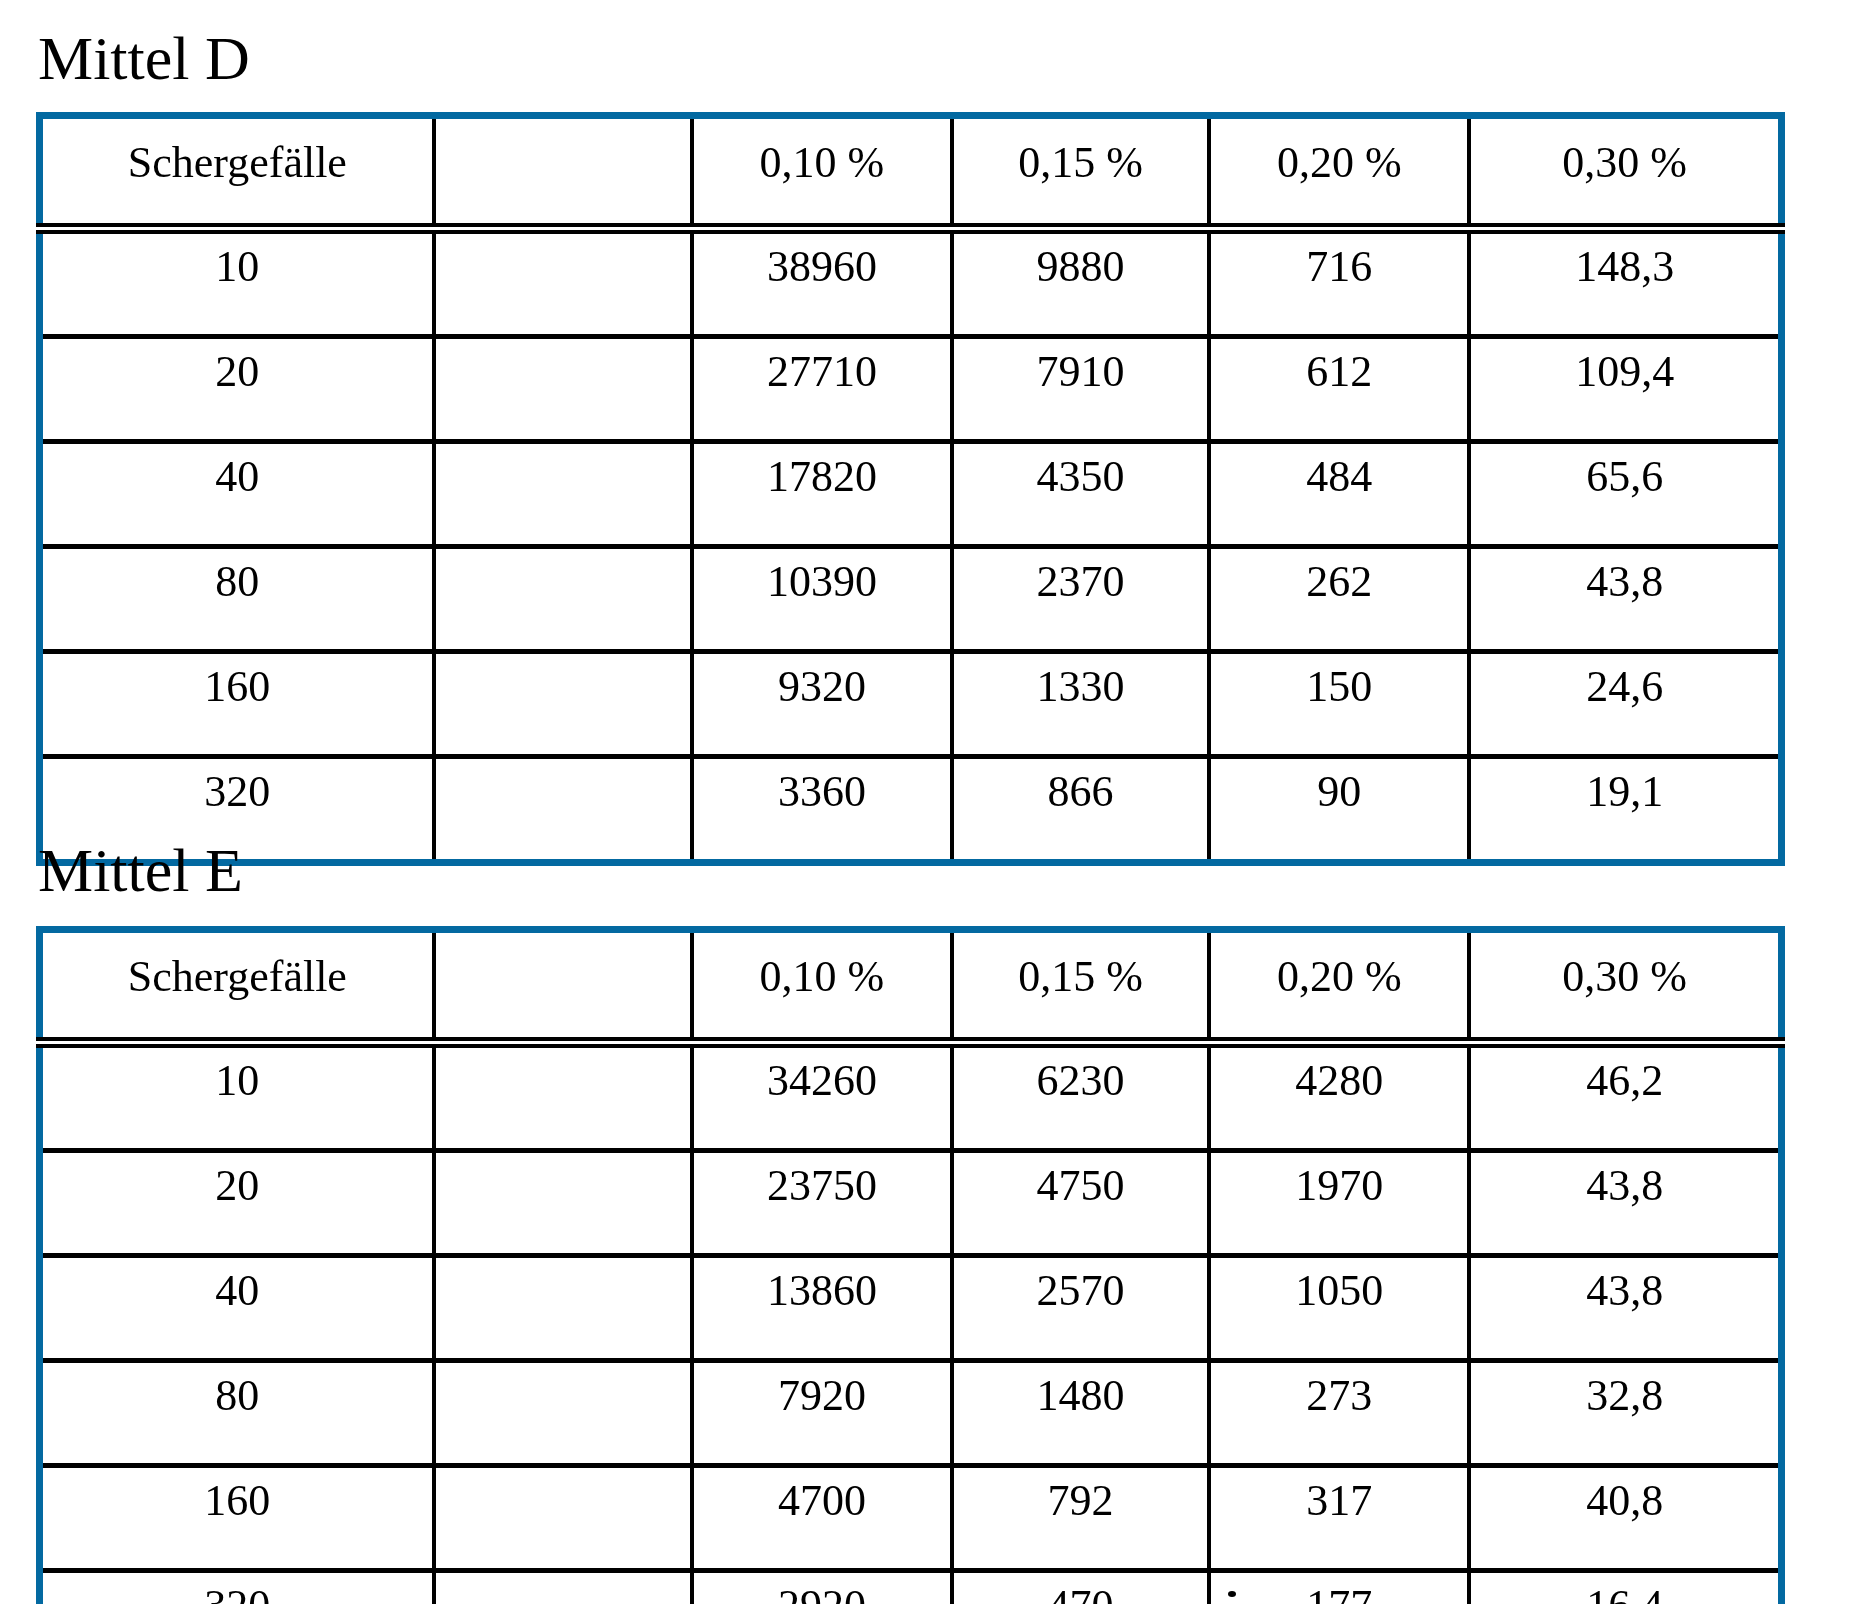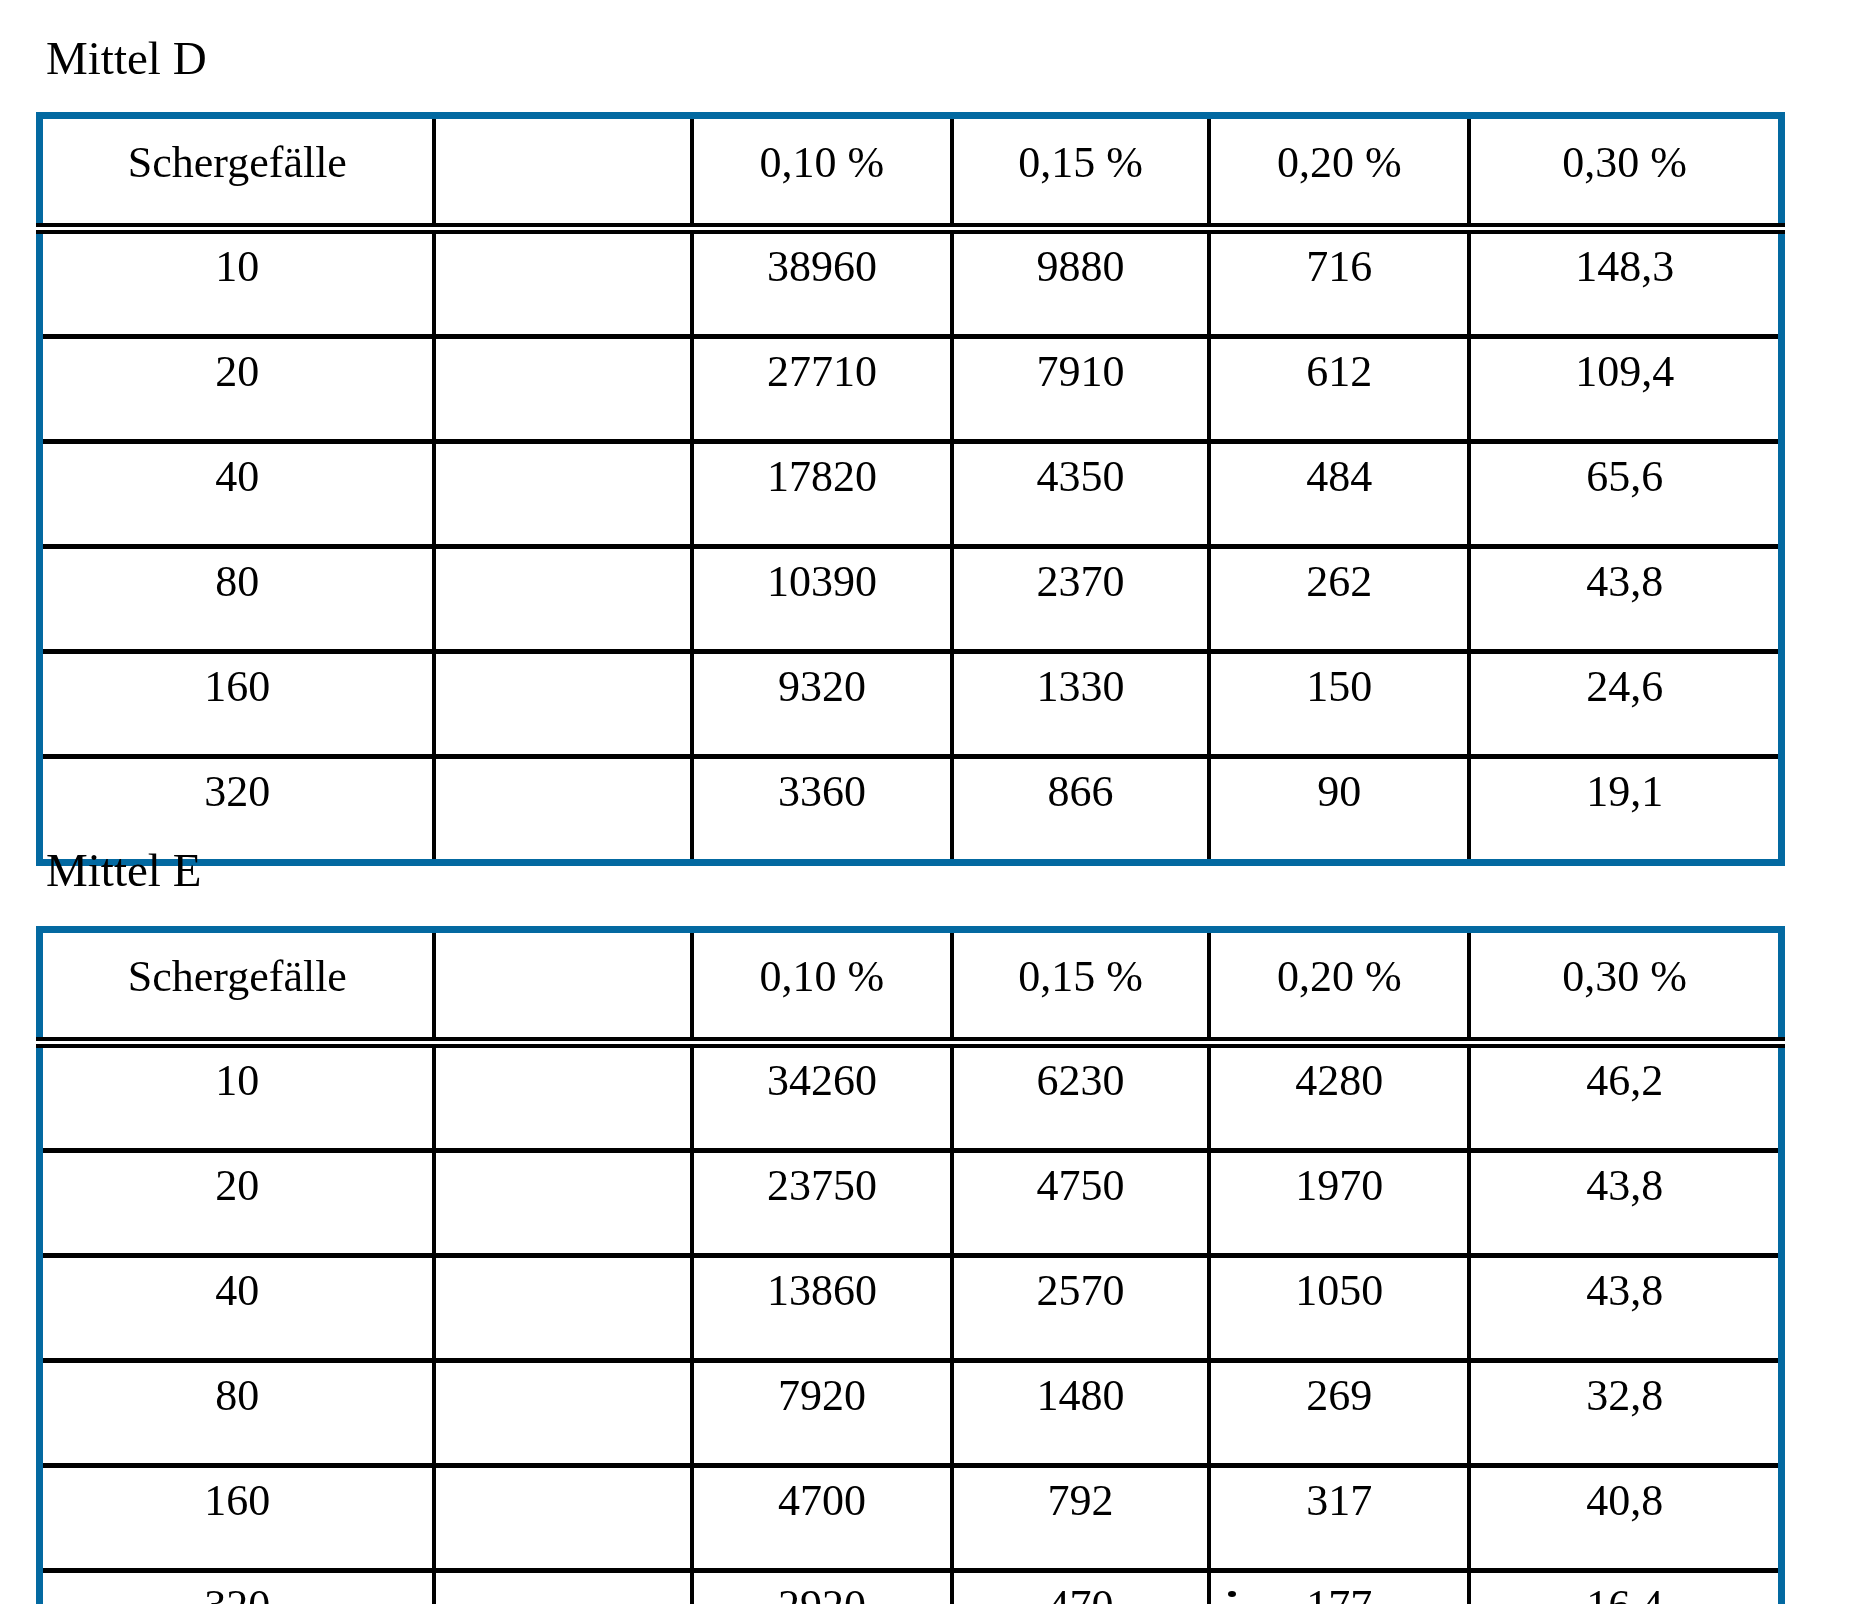--- a/index.html
+++ b/index.html
@@ -18,22 +18,22 @@
     position: absolute;
     left: 0; top: 0;
     width: 1856px;
     height: 1604px;
     background: #ffffff;
     overflow: hidden;
   }
   .table-title {
     position: absolute;
     left: 38px;
-    margin: 8px;
-    font-size: 47px;
+    margin: 0;
+    font-size: 62px;
     font-weight: normal;
     line-height: 1.05;
     color: #000000;
     white-space: nowrap;
   }
   #title-d { top: 26px; }
   #title-e { top: 838px; }
 
   table.data-table {
     position: absolute;
@@ -203,21 +203,21 @@
         <td>13860</td>
         <td>2570</td>
         <td>1050</td>
         <td>43,8</td>
       </tr>
       <tr>
         <td>80</td>
         <td></td>
         <td>7920</td>
         <td>1480</td>
-        <td>269</td>
+        <td>273</td>
         <td>32,8</td>
       </tr>
       <tr>
         <td>160</td>
         <td></td>
         <td>4700</td>
         <td>792</td>
         <td>317</td>
         <td>40,8</td>
       </tr>

